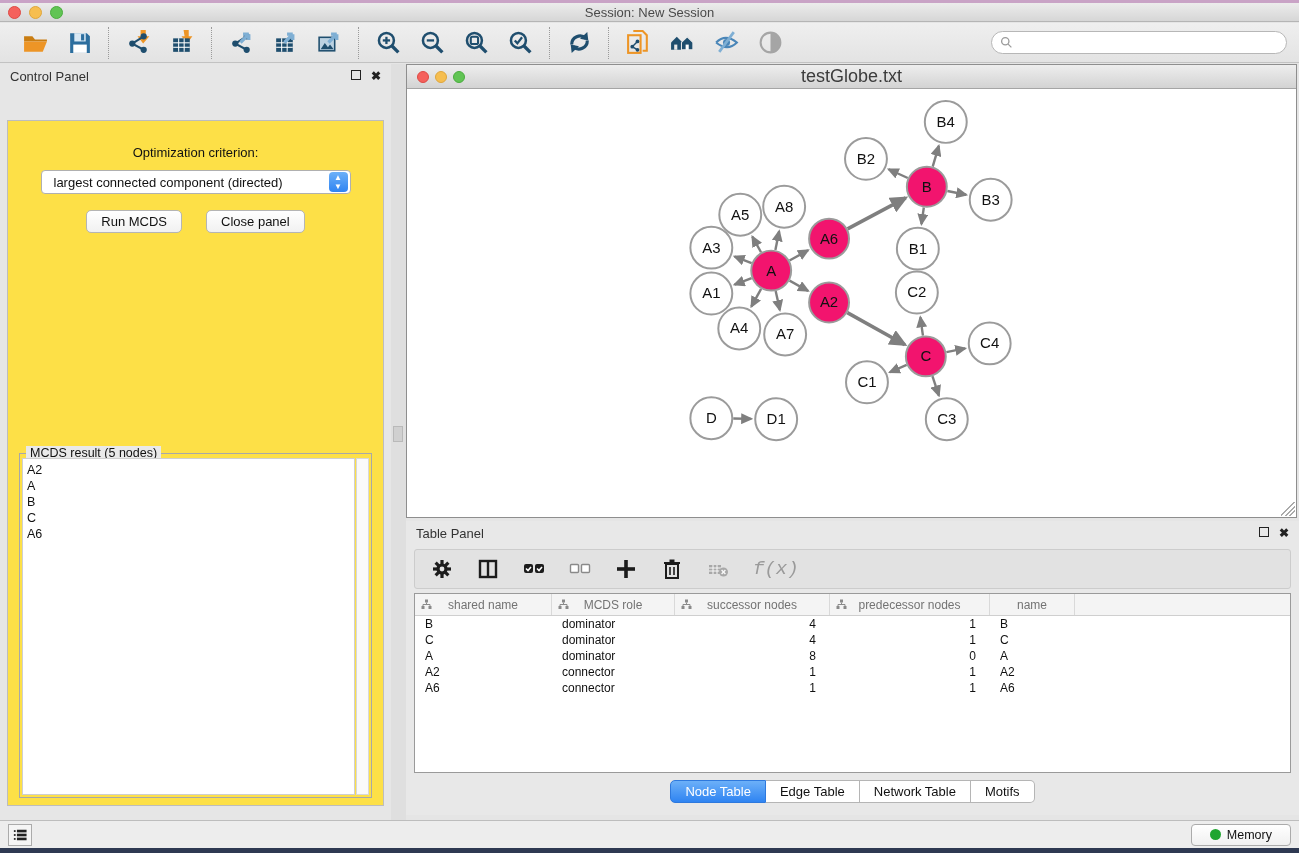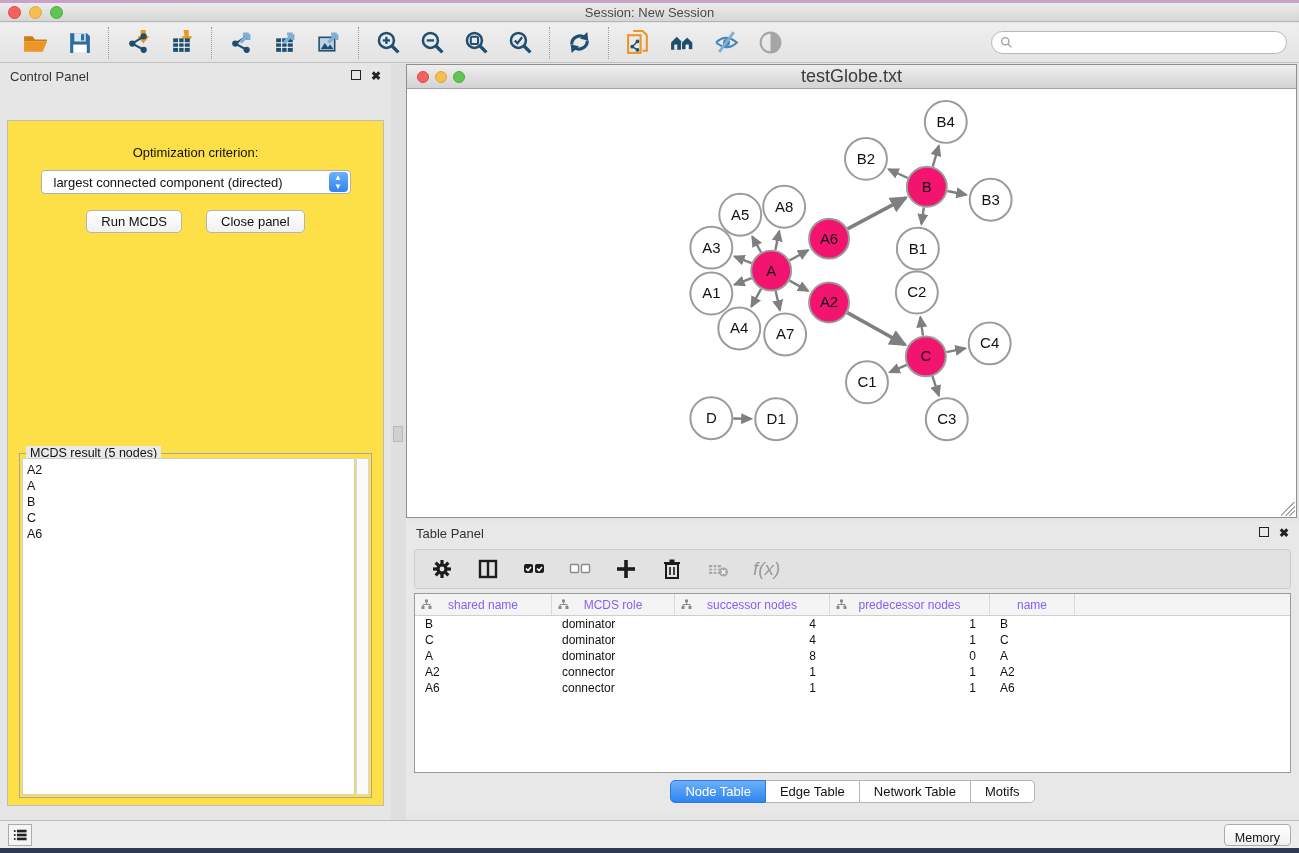--- a/index.html
+++ b/index.html
@@ -97,43 +97,43 @@
       linear-gradient(135deg, transparent 62%, #aaa 62%, #aaa 68%, transparent 68%),
       linear-gradient(135deg, transparent 78%, #aaa 78%, #aaa 84%, transparent 84%);
   }
 
   
   .table-panel { position:absolute; left:406px; top:457px; right:0; bottom:5px; background:#e8e8e8; }
   .tp-toolbar { margin:4px 8px 0 8px; height:40px; background:#e2e2e2; border:1px solid #cccccc;
     border-radius:3px; display:flex; align-items:center; gap:24px; padding:0 16px; }
   .tp-btn { display:flex; align-items:center; justify-content:center; cursor:default; }
   .tp-btn svg { width:22px; height:22px; }
-  .tp-fx { font-size:19px; color:#9a9a9a; font-style:italic; font-family:Liberation Sans, sans-serif; }
+  .tp-fx { font-size:19px; color:#9a9a9a; font-style:italic; font-family:Liberation Mono, monospace; }
   .tp-table { position:absolute; left:8px; right:8px; top:72px; bottom:42px;
     background:#fff; border:1px solid #9a9a9a; overflow:hidden; }
   .thead { display:flex; background:#f4f4f4; border-bottom:1px solid #cfcfcf; height:22px; }
   .th { display:flex; align-items:center; justify-content:center; gap:5px; font-size:12px;
-    color:#8b5cf6; border-right:1px solid #d9d9d9; position:relative; }
+    color:#737373; border-right:1px solid #d9d9d9; position:relative; }
   .th svg { width:11px; height:11px; position:absolute; left:6px; }
   .trow { display:flex; height:16px; align-items:center; }
   .td { font-size:12px; color:#111; white-space:nowrap; overflow:hidden; }
   .td.left { text-align:left; padding-left:10px; }
   .td.right { text-align:right; padding-right:14px; }
 
   .tp-tabs { position:absolute; left:0; right:0; bottom:12px; display:flex; justify-content:center; }
 
   
   .statusbar { position:absolute; left:0; top:820px; width:100%; height:28px;
     background:#ededed; border-top:1px solid #bdbdbd; display:flex; align-items:center; padding:0 8px; }
   .sb-listbtn { width:24px; height:22px; background:#f5f5f5; border:1px solid #ababab;
     display:flex; align-items:center; justify-content:center; cursor:default; }
   .sb-listbtn svg { width:14px; height:14px; }
   .memory-btn { margin-left:auto; height:22px; background:linear-gradient(#ffffff,#f0f0f0);
     border:1px solid #ababab; border-radius:4px; display:flex; align-items:center;
-    gap:6px; padding:0 10px; font-size:12.5px; color:#111; cursor:default;flex-direction:column; }
+    gap:6px; padding:0 18px; font-size:12.5px; color:#111; cursor:default; }
   .memory-dot { width:11px; height:11px; border-radius:50%; background:#1fa52f; }
   .desktop-bottom { position:absolute; left:0; bottom:0; width:100%; height:5px; background:#2e3952; }
 </style>
 </head>
 <body>
 
 <div class="desktop-top"></div>
 
 <div class="titlebar">
   <div class="traffic">

